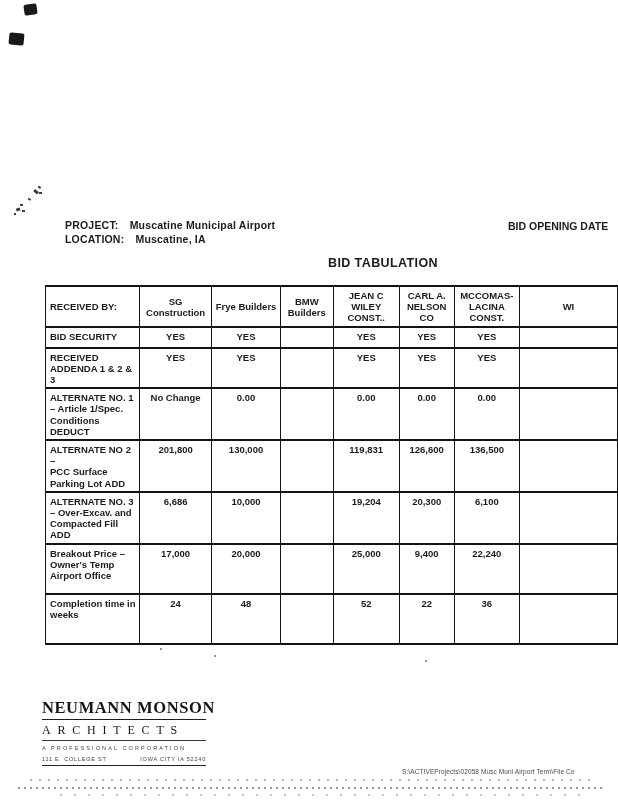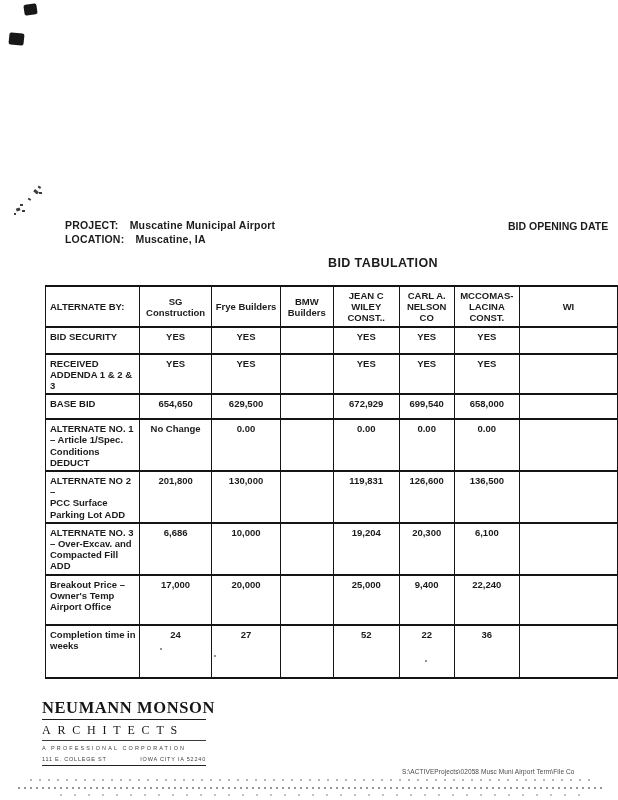--- a/index.html
+++ b/index.html
@@ -31,21 +31,21 @@
     border-left-width:1.5px;border-right-width:1.5px;
     font-weight:bold;font-size:9.5px;line-height:1.18;
     padding:3px 2px 2px 2px;
     white-space:pre-line;
     text-align:center;vertical-align:top;
     overflow:hidden;
   }
   table.bid thead th{vertical-align:middle;}
   table.bid .label-cell{text-align:left;padding-left:4px;}
   table.bid thead tr{height:36px;}
-  table.bid tbody tr:nth-child(1){height:27px;}
+  table.bid tbody tr:nth-child(1){height:21px;}
   table.bid tbody tr:nth-child(2){height:36px;}
   table.bid tbody tr:nth-child(3){height:25px;}
   table.bid tbody tr:nth-child(4){height:43px;}
   table.bid tbody tr:nth-child(5){height:48px;}
   table.bid tbody tr:nth-child(6){height:50px;}
   table.bid tbody tr:nth-child(7){height:50px;}
   table.bid tbody tr:nth-child(8){height:53px;}
 
   
   .logo{width:164px;color:#161616;}
@@ -108,21 +108,21 @@
       <col style="width: 75px;">
       <col style="width: 75px;">
       <col style="width: 56px;">
       <col style="width: 72px;">
       <col style="width: 58px;">
       <col style="width: 67px;">
       <col style="width: 120px;">
     </colgroup>
     <thead>
       <tr>
-        <th class="label-cell">ALTERNATE BY:</th>
+        <th class="label-cell">RECEIVED BY:</th>
         <th>SG
 Construction</th>
         <th>Frye Builders</th>
         <th>BMW
 Builders</th>
         <th>JEAN C
 WILEY
 CONST..</th>
         <th>CARL A.
 NELSON
@@ -149,30 +149,20 @@
 ADDENDA 1 &amp; 2 &amp; 3</td>
         <td>YES</td>
         <td>YES</td>
         <td></td>
         <td>YES</td>
         <td>YES</td>
         <td>YES</td>
         <td></td>
       </tr>
       <tr>
-        <td class="label-cell">BASE BID</td>
-        <td>654,650</td>
-        <td>629,500</td>
-        <td></td>
-        <td>672,929</td>
-        <td>699,540</td>
-        <td>658,000</td>
-        <td></td>
-      </tr>
-      <tr>
         <td class="label-cell">ALTERNATE NO. 1
 – Article 1/Spec.
 Conditions DEDUCT</td>
         <td>No Change</td>
         <td>0.00</td>
         <td></td>
         <td>0.00</td>
         <td>0.00</td>
         <td>0.00</td>
         <td></td>
@@ -211,21 +201,21 @@
         <td></td>
         <td>25,000</td>
         <td>9,400</td>
         <td>22,240</td>
         <td></td>
       </tr>
       <tr>
         <td class="label-cell">Completion time in
 weeks</td>
         <td>24</td>
-        <td>27</td>
+        <td>48</td>
         <td></td>
         <td>52</td>
         <td>22</td>
         <td>36</td>
         <td></td>
       </tr>
     </tbody>
   </table>
 
 <div class="abs speck" style="left:214px;top:655px;"></div>

